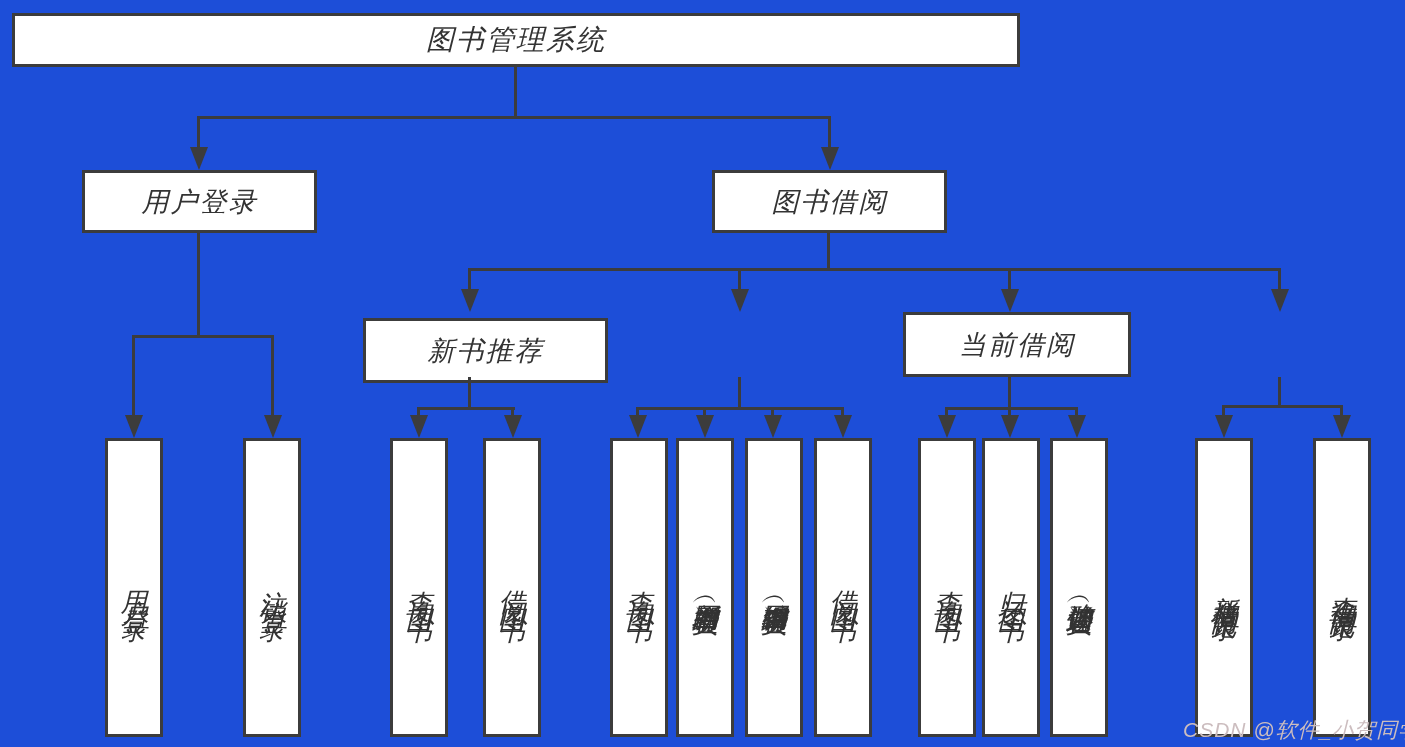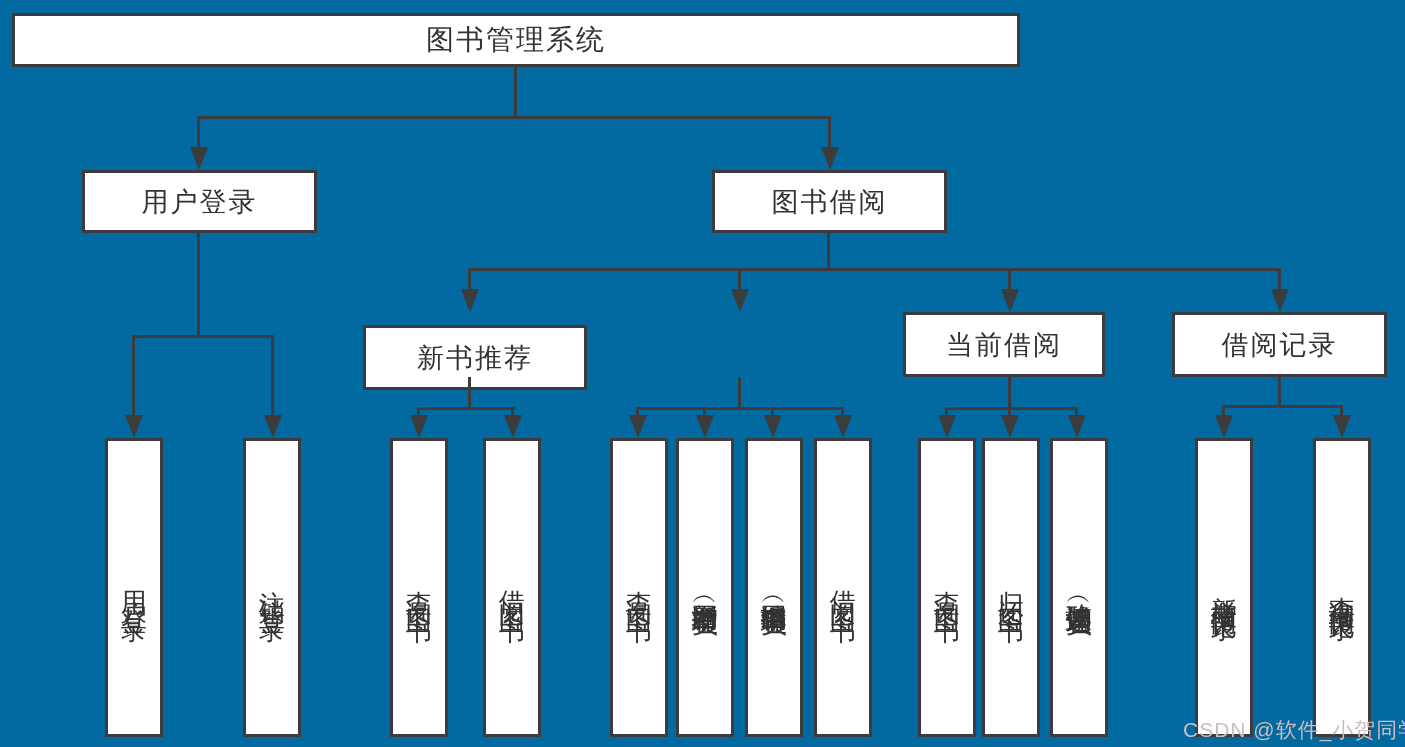--- a/index.html
+++ b/index.html
@@ -1,18 +1,18 @@
 <!DOCTYPE html>
 <html><head>
 <meta charset="utf-8">
 <style>
   html,body { margin:0; padding:0; background:#ffffff; }
   #stage {
     position:relative; width:1405px; height:747px; overflow:hidden;
-    background:#0369a1; font-family:"Liberation Sans","DejaVu Sans",sans-serif;
+    background:#1d4ed8; font-family:"Liberation Sans","DejaVu Sans",sans-serif;font-style:italic;
   }
   .node {
     position:absolute; background:#ffffff; border:3px solid #3c3c3c;
     display:flex; align-items:center; justify-content:center;
     color:#333333; font-size:27px; letter-spacing:2px; box-sizing:border-box;
   }
   .root-node { font-size:28px; }
   .vnode {
     position:absolute; background:#ffffff; border:3px solid #3c3c3c;
     display:flex; align-items:center; justify-content:center;
@@ -68,28 +68,25 @@
   <div class="line" style="left:468px;  top:268px; width:813px; height:3px;"></div>
   <div class="line" style="left:468px;  top:268px; width:3px;   height:29px;"></div>
   <div class="line" style="left:738px;  top:268px; width:3px;   height:29px;"></div>
   <div class="line" style="left:1008px; top:268px; width:3px;   height:29px;"></div>
   <div class="line" style="left:1278px; top:268px; width:3px;   height:29px;"></div>
   <div class="arrow" style="left:461px;  top:289px;"></div>
   <div class="arrow" style="left:731px;  top:289px;"></div>
   <div class="arrow" style="left:1001px; top:289px;"></div>
   <div class="arrow" style="left:1271px; top:289px;"></div>
 
-  <div class="node" style="left:363px; top:325px; width:224px; height:65px;text-align:center;">
+  <div class="node" style="left:363px; top:318px; width:245px; height:65px;text-align:center;">
     <span>新书推荐</span>
   </div>
-  <div class="node" style="left:903px; top:312px; width:202px; height:65px;">
+  <div class="node" style="left:903px; top:312px; width:228px; height:65px;">
     <span>当前借阅</span>
-  </div>
-  <div class="node" style="left:1172px; top:312px; width:215px; height:65px;">
-    <span>借阅记录</span>
   </div>
 
   <div class="line" style="left:468px; top:377px; width:3px;  height:30px;"></div>
   <div class="line" style="left:417px; top:407px; width:98px; height:3px;"></div>
   <div class="line" style="left:417px; top:407px; width:3px;  height:16px;"></div>
   <div class="line" style="left:511px; top:407px; width:3px;  height:16px;"></div>
   <div class="arrow" style="left:410px; top:415px;"></div>
   <div class="arrow" style="left:504px; top:415px;"></div>
 
   <div class="line" style="left:738px; top:377px; width:3px;   height:30px;"></div>

